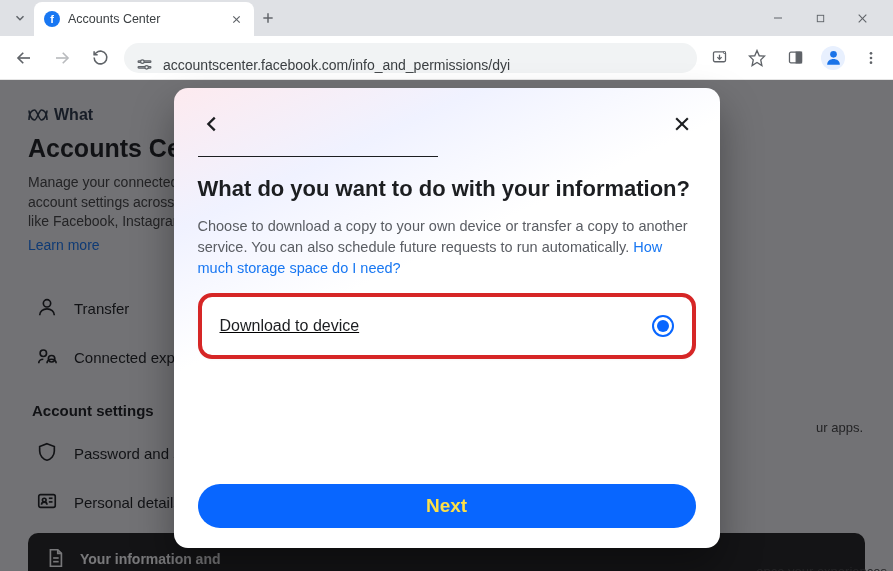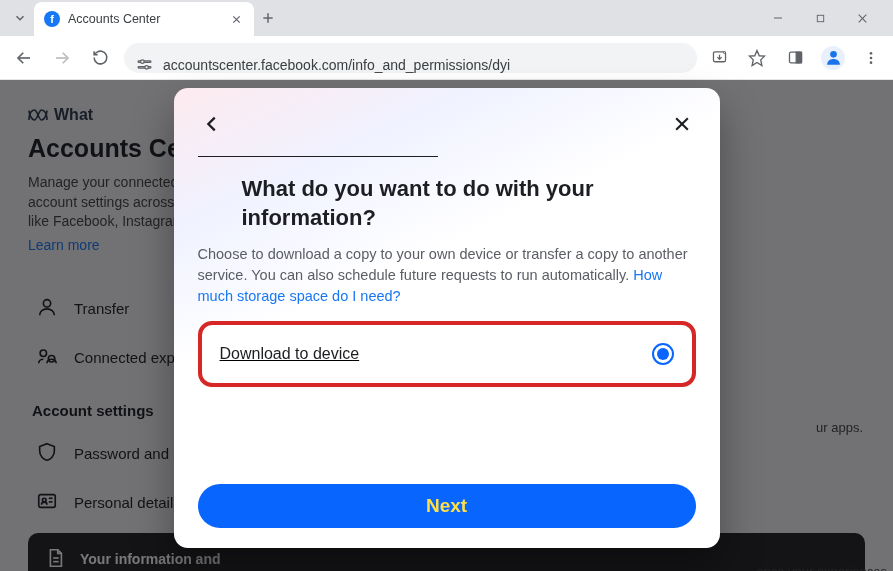--- a/index.html
+++ b/index.html
@@ -101,21 +101,21 @@
       display: flex; flex-direction: column;
     }
     .modal-header {
       display:flex; align-items:center; justify-content:space-between;
       height: 32px; margin-bottom: 16px;
     }
     .modal-back, .modal-close {
       width: 28px; height: 28px; display:flex; align-items:center; justify-content:center; cursor:pointer; color:#1c1e21;
     }
     .divider { width: 240px; height: 1px; background: #1c1e21; margin-bottom: 18px; }
-    .modal-title { font-size: 22px; font-weight: 700; color:#1c1e21; line-height: 1.3; margin-bottom: 12px; margin-left: 44px; }
+    .modal-title { font-size: 22px; font-weight: 700; color:#1c1e21; line-height: 1.3; margin-bottom: 12px; }
     .modal-desc { font-size: 14.5px; color:#5a5d63; line-height: 1.45; }
     .modal-link { color: #1877f2; cursor:pointer; }
     .options { margin-top: 14px; display:flex; flex-direction:column; gap: 14px; }
     .option {
       background: #fff; border: 1px solid #e6e7ea; border-radius: 10px;
       padding: 18px 18px; display:flex; align-items:center; justify-content:space-between;
       cursor:pointer;
       box-shadow: 0 1px 2px rgba(0,0,0,0.03);
     }
     .option-highlight {

